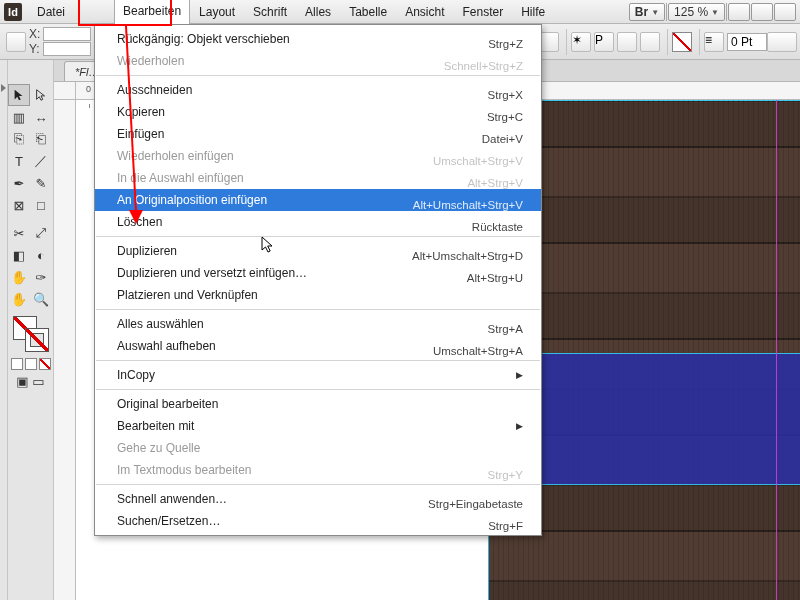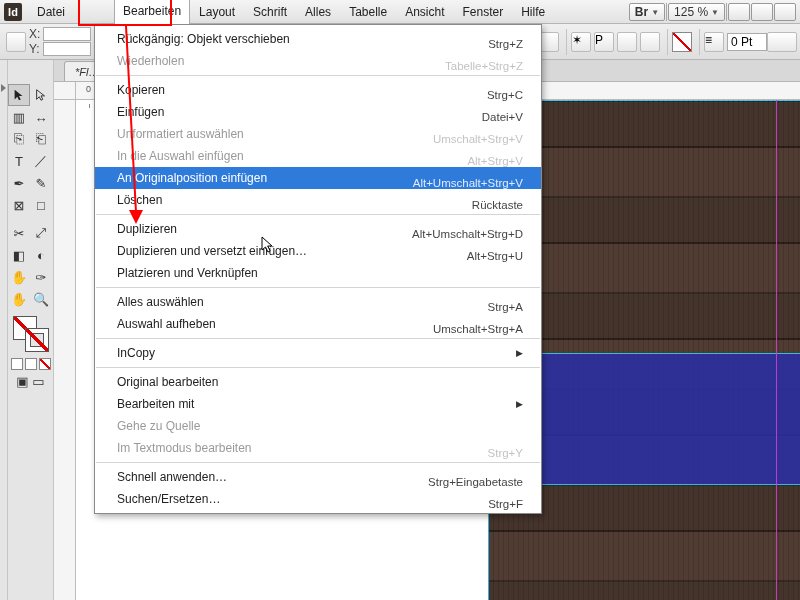--- a/index.html
+++ b/index.html
@@ -248,33 +248,37 @@
   </div>
 </div>
 
 <div id="dropdown">
     <div class="dd-row">
       <span class="dd-label">Rückgängig: Objekt verschieben</span>
       <span class="dd-accel">Strg+Z</span>
     </div>
     <div class="dd-row disabled">
       <span class="dd-label">Wiederholen</span>
-      <span class="dd-accel">Tabelle+Strg+Z</span>
-    </div>
-    <div class="dd-sep"></div>
+      <span class="dd-accel">Schnell+Strg+Z</span>
+    </div>
+    <div class="dd-sep"></div>
+    <div class="dd-row">
+      <span class="dd-label">Ausschneiden</span>
+      <span class="dd-accel">Strg+X</span>
+    </div>
     <div class="dd-row">
       <span class="dd-label">Kopieren</span>
       <span class="dd-accel">Strg+C</span>
     </div>
     <div class="dd-row">
       <span class="dd-label">Einfügen</span>
       <span class="dd-accel">Datei+V</span>
     </div>
     <div class="dd-row disabled">
-      <span class="dd-label">Unformatiert auswählen</span>
+      <span class="dd-label">Wiederholen einfügen</span>
       <span class="dd-accel">Umschalt+Strg+V</span>
     </div>
     <div class="dd-row disabled">
       <span class="dd-label">In die Auswahl einfügen</span>
       <span class="dd-accel">Alt+Strg+V</span>
     </div>
     <div class="dd-row hl">
       <span class="dd-label">An Originalposition einfügen</span>
       <span class="dd-accel">Alt+Umschalt+Strg+V</span>
     </div>

